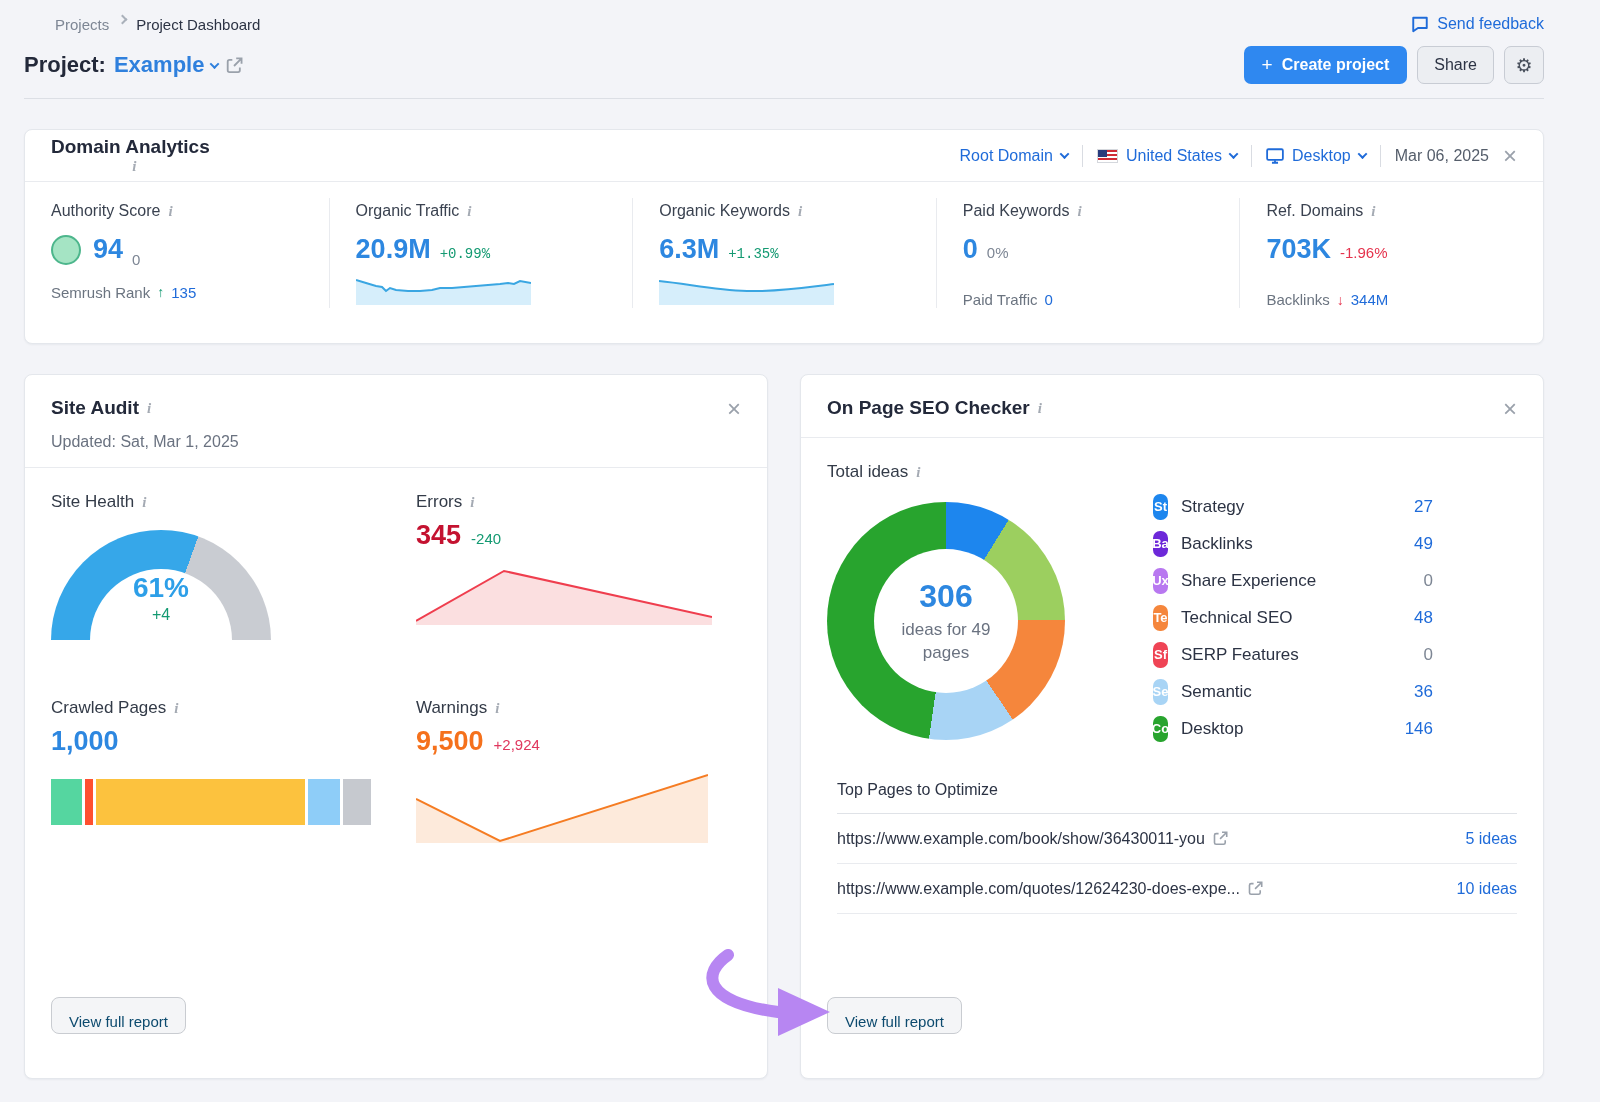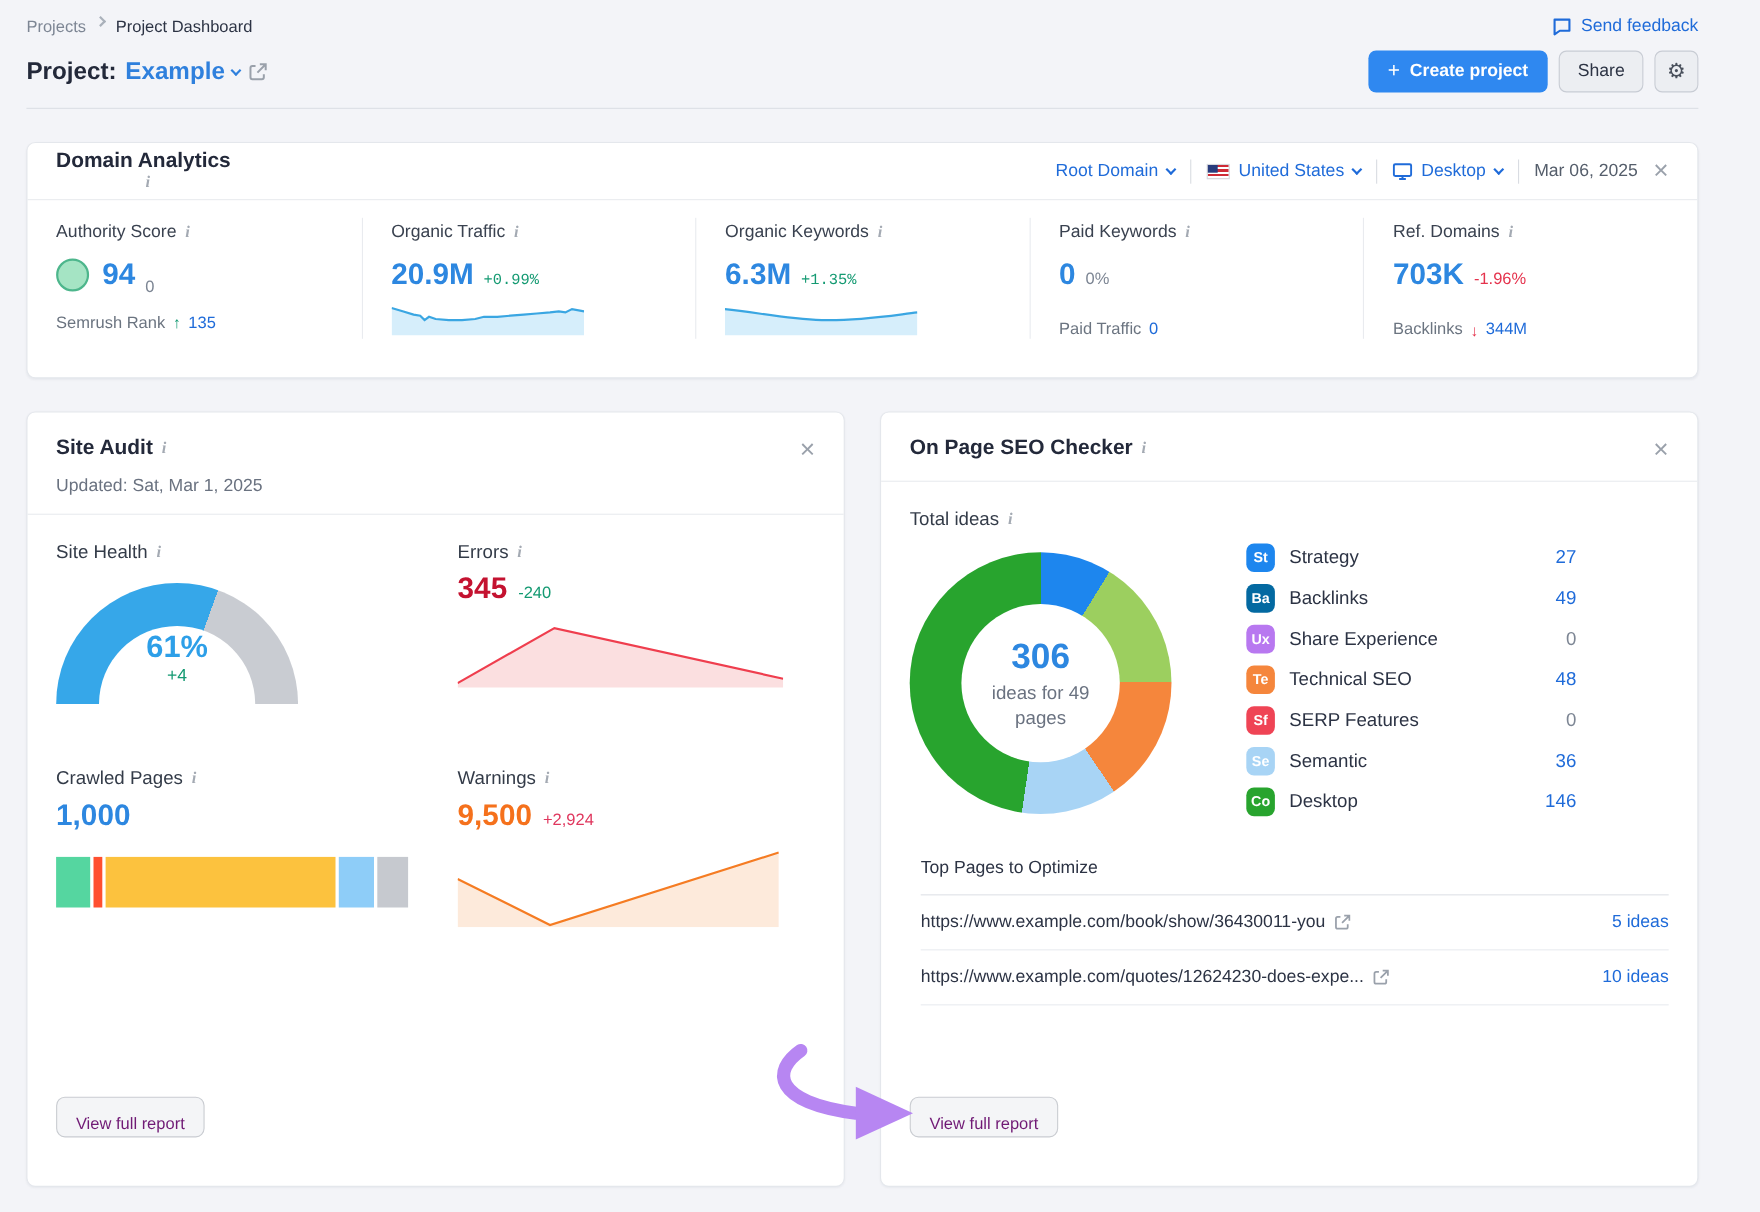--- a/index.html
+++ b/index.html
@@ -8,21 +8,21 @@
     font-family: "Liberation Sans", sans-serif;
     background:#f3f4f8;
     color:#23293a;
     position:relative;
   }
   .content { width:1520px; margin-left:24px; }
 
   
   .top-header { padding-top:12px; border-bottom:1px solid #dcdfe5; padding-bottom:14px; }
   .crumb-row { display:flex; align-items:center; justify-content:space-between; height:24px; }
-  .crumbs { display:flex; align-items:flex-start; gap:10px; font-size:15px; }
+  .crumbs { display:flex; align-items:flex-start; gap:10px; font-size:15px;margin-left:31px; }
   .crumb-gray { color:#7d8694; cursor:pointer; }
   .crumb-sep { width:7px; height:7px; border-top:2px solid #aab1bb; border-right:2px solid #aab1bb; transform:rotate(45deg); display:inline-block; }
   .crumb-current { color:#2c3344; }
   .feedback { display:flex; align-items:center; gap:8px; color:#1f6bd9; font-size:16px; cursor:pointer; }
   .title-row { display:flex; align-items:center; justify-content:space-between; margin-top:10px; }
   .page-title { font-size:22px; font-weight:bold; display:flex; align-items:center; gap:8px; }
   .proj-name { color:#2f80dd; cursor:pointer; display:flex; align-items:center; gap:7px; }
   .chev { display:inline-block; width:7px; height:7px; border-right:2px solid currentColor; border-bottom:2px solid currentColor; transform:rotate(45deg) translate(-1px,-1px); }
   .hdr-actions { display:flex; align-items:center; gap:10px; }
   .btn-primary { background:#2f88f0; color:#fff; border:none; border-radius:7px; height:38px; padding:0 18px; font-size:16px; font-weight:bold; display:flex; align-items:center; gap:9px; cursor:pointer; font-family:inherit; }
@@ -84,32 +84,32 @@
   .gauge { width:220px; height:220px; border-radius:50%; position:relative; }
   .gauge::after { content:""; position:absolute; left:39px; top:39px; width:142px; height:142px; border-radius:50%; background:#fff; }
   .gauge-text { position:absolute; left:0; right:0; top:42px; text-align:center; z-index:2; }
   .gauge-val { font-size:28px; font-weight:bold; color:#2d9fe8; display:block; }
   .gauge-delta { font-size:16px; color:#149a72; display:block; margin-top:2px; }
 
   .trend-chart { display:block; margin-top:14px; }
   .stackbar { display:flex; gap:3px; height:46px; margin-top:22px; width:320px; }
   .stackbar > div { height:100%; }
 
-  .vfr-btn { margin-top:auto; margin-bottom:44px; align-self:flex-start; background:#f4f5f7; border:1px solid #c9ccd1; border-radius:8px; height:37px; padding:15px 17px; font-size:15px; color:#701a75; cursor:pointer; font-family:inherit; }
+  .vfr-btn { margin-top:auto; margin-bottom:44px; align-self:flex-start; background:#f4f5f7; border:1px solid #c9ccd1; border-radius:8px; height:37px; padding:15px 17px; font-size:15px; color:#0c4a6e; cursor:pointer; font-family:inherit; }
 
   
   .seo-main { display:flex; }
   .donut-col { width:300px; }
   .donut { width:238px; height:238px; border-radius:50%; position:relative; margin-top:20px; }
   .donut-center { position:absolute; inset:47px; background:#fff; border-radius:50%; display:flex; flex-direction:column; align-items:center; justify-content:center; text-align:center; }
   .donut-num { font-size:32px; font-weight:bold; color:#2d87e0; }
   .donut-cap { font-size:17px; color:#6a7280; width:120px; margin-top:4px; line-height:1.35; }
   .legend { flex:1; margin-left:6px; margin-top:26px; max-width:300px; }
   .lg-row { display:flex; align-items:center; height:37px; cursor:pointer; }
-  .lg-badge { width:26px; height:26px; border-radius:7px; color:#fff; font-size:13px; font-weight:bold; display:flex; align-items:center; justify-content:center; flex:none; }
+  .lg-badge { width:15px; height:26px; border-radius:7px; color:#fff; font-size:13px; font-weight:bold; display:flex; align-items:center; justify-content:center; flex:none;margin-left:20px; }
   .lg-label { font-size:17px; color:#2c3344; margin-left:13px; }
   .lg-val { margin-left:auto; font-size:17px; color:#1f6bd9; }
   .lg-val.muted { color:#7d8694; }
 
   .top-pages { margin-top:34px; margin-left:10px; }
   .tp-title { font-size:16px; color:#2c3344; padding-bottom:14px; border-bottom:1px solid #dfe2e7; }
   .tp-row { display:flex; align-items:center; height:50px; border-bottom:1px solid #e9ebef; font-size:16px; }
   .tp-url { color:#2c3344; cursor:pointer; }
   .ext { margin-left:8px; display:inline-flex; cursor:pointer; }
   .tp-ideas { margin-left:auto; color:#1f6bd9; cursor:pointer; }
@@ -371,21 +371,21 @@
               </div>
             </div>
           </div>
           <div class="legend">
               <div class="lg-row">
                 <span class="lg-badge" style="background:#1d86ee">St</span>
                 <span class="lg-label">Strategy</span>
                 <span class="lg-val">27</span>
               </div>
               <div class="lg-row">
-                <span class="lg-badge" style="background:#0369a1">Ba</span>
+                <span class="lg-badge" style="background:#6d28d9">Ba</span>
                 <span class="lg-label">Backlinks</span>
                 <span class="lg-val">49</span>
               </div>
               <div class="lg-row">
                 <span class="lg-badge" style="background:#b878f0">Ux</span>
                 <span class="lg-label">Share Experience</span>
                 <span class="lg-val muted">0</span>
               </div>
               <div class="lg-row">
                 <span class="lg-badge" style="background:#f5863c">Te</span>

